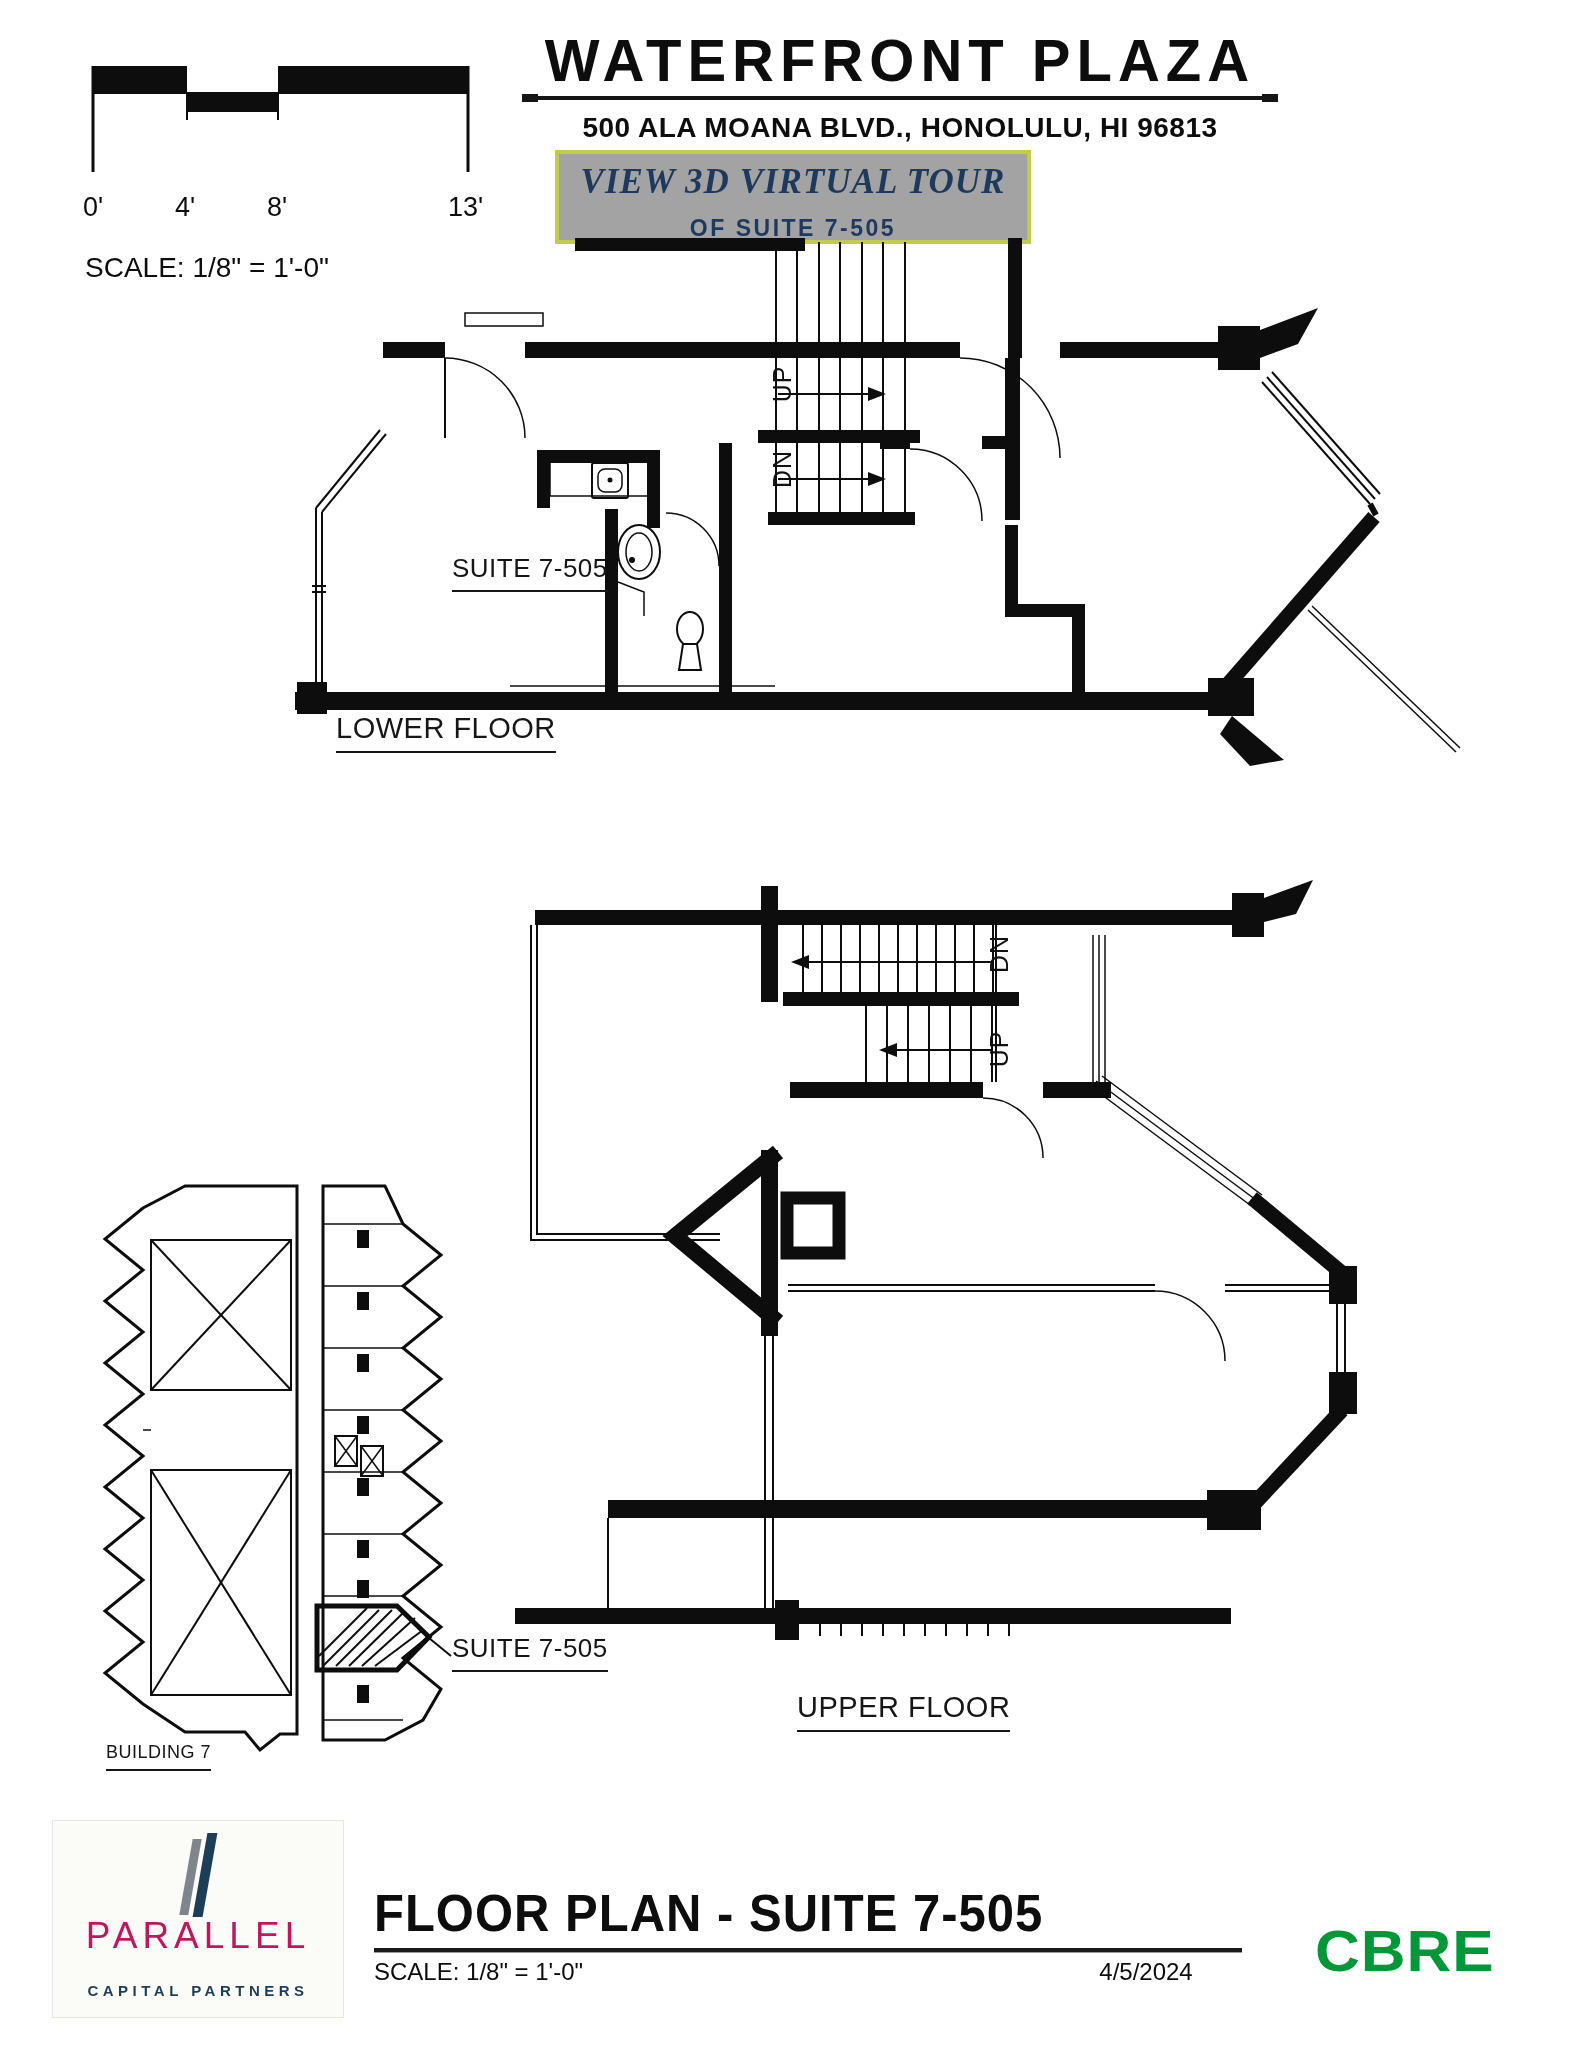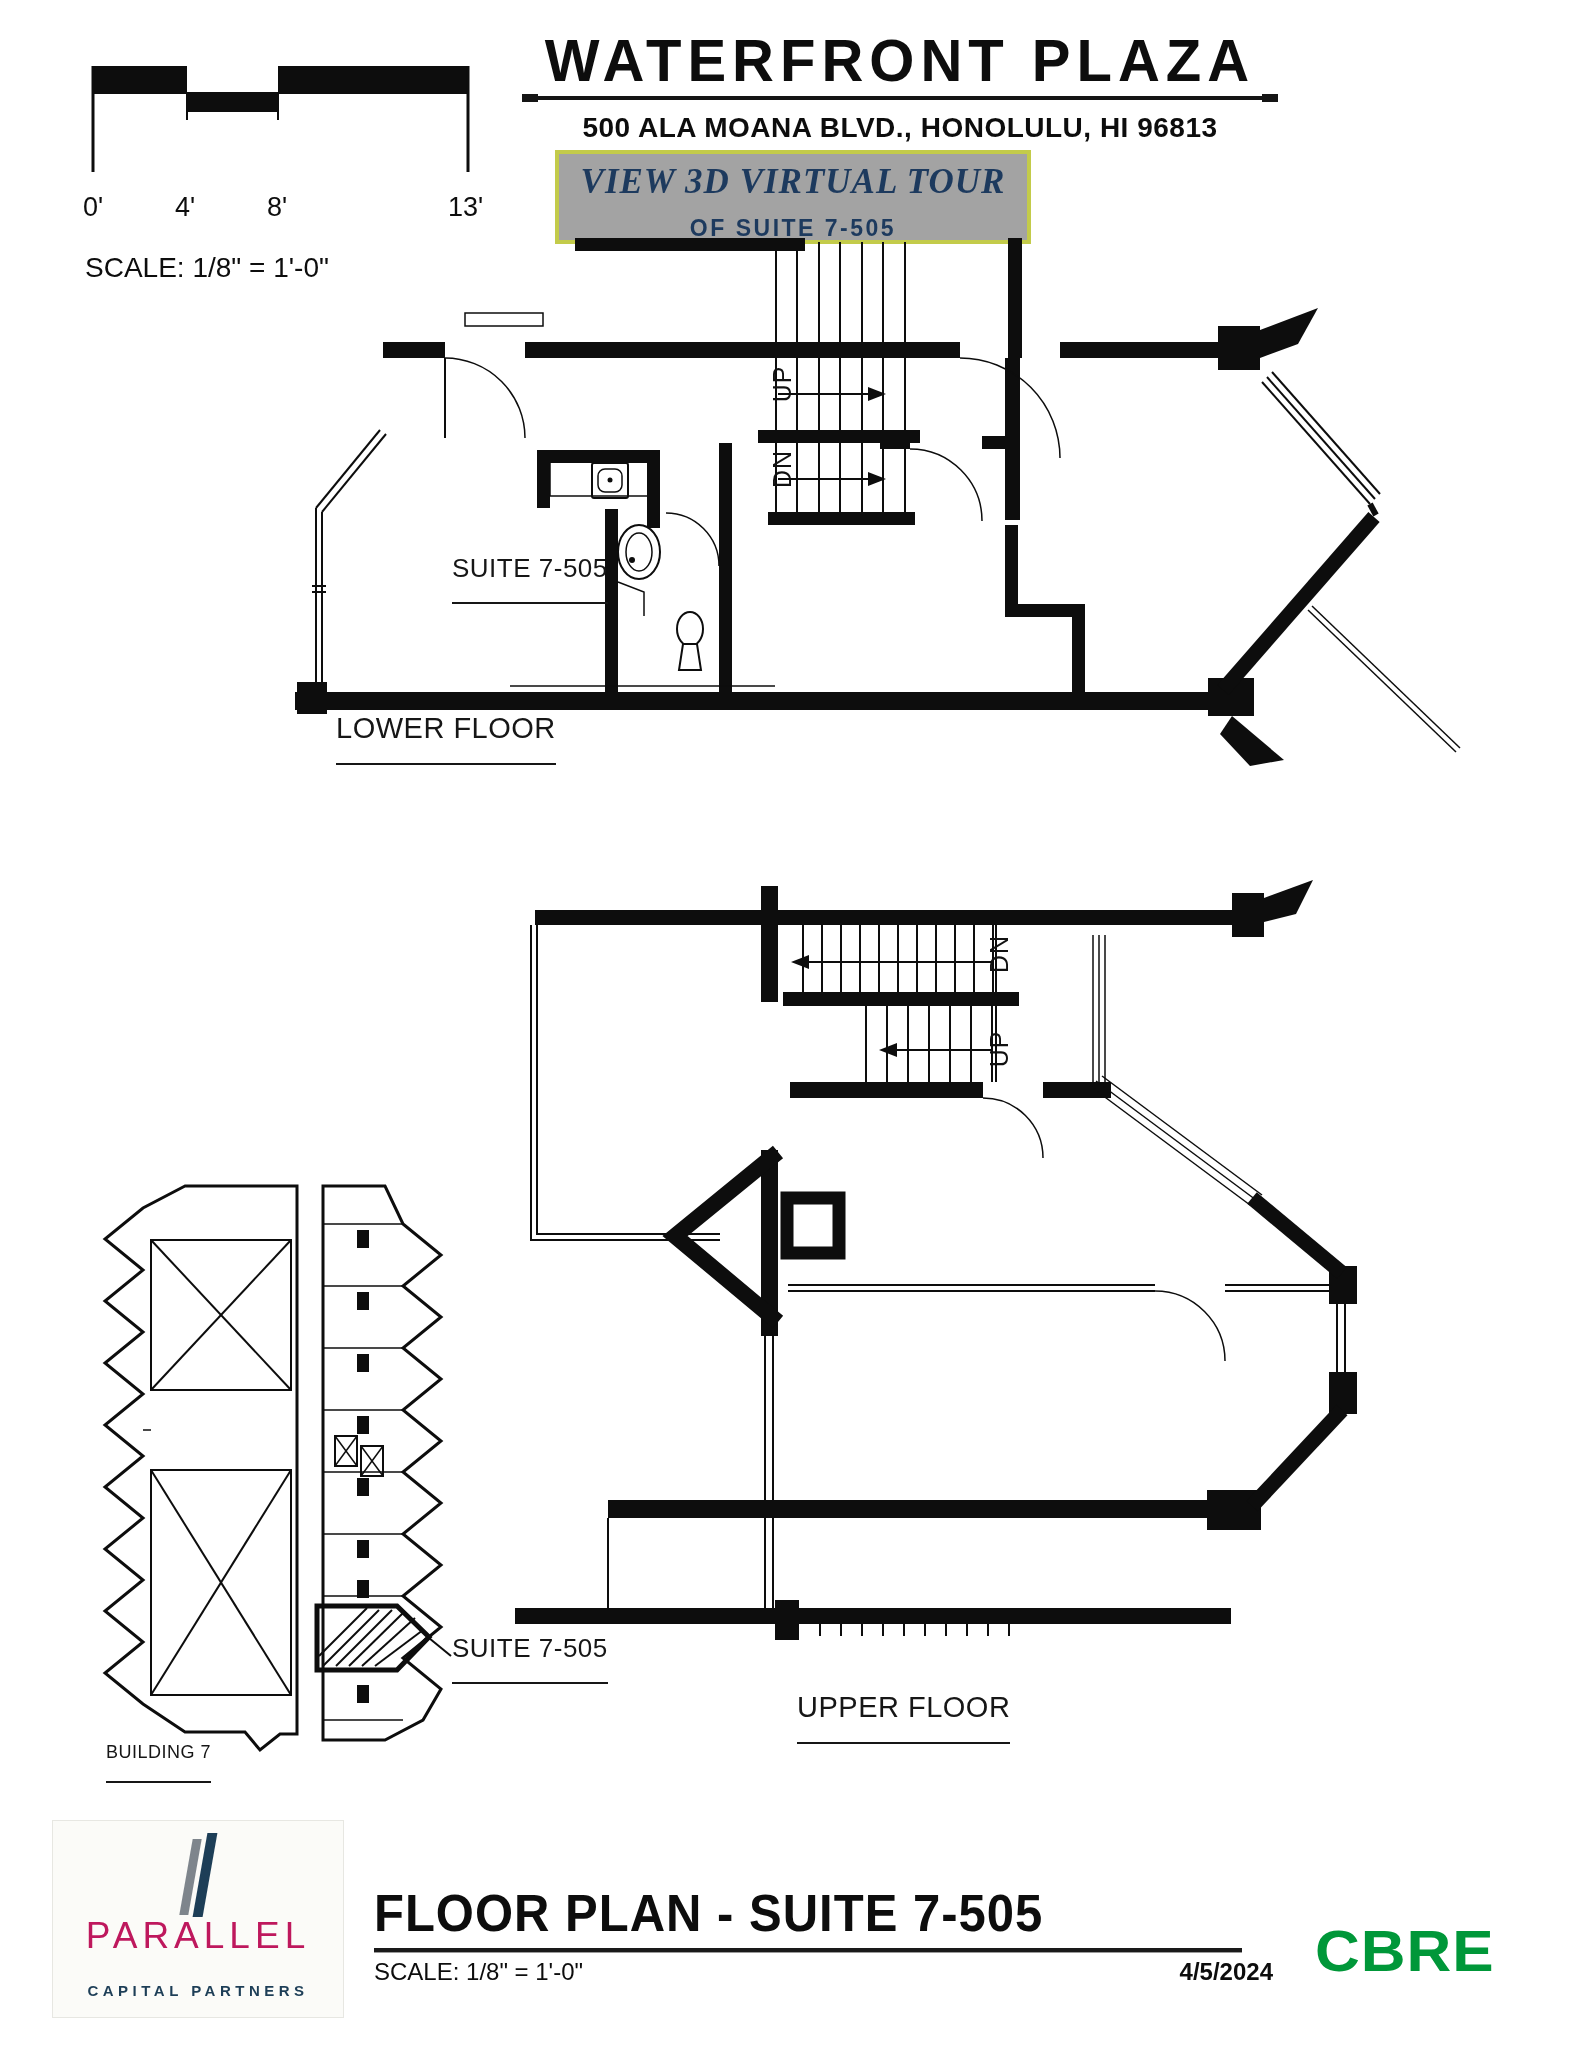--- a/index.html
+++ b/index.html
@@ -23,40 +23,40 @@
               font-size:35px;letter-spacing:1px;color:#1d3a5e;white-space:nowrap;}
   .tour-line2{margin-top:13px;font-size:23px;font-weight:bold;letter-spacing:2.5px;color:#1d3a5e;white-space:nowrap;text-align:center;}
 
   
   .scalebar{position:absolute;left:85px;top:60px;width:420px;height:250px;}
   .sb-tick{position:absolute;top:132px;font-size:27px;font-weight:500;color:#0d0d0d;}
   .sb-text{position:absolute;left:0px;top:192px;font-size:28px;font-weight:500;color:#0d0d0d;white-space:nowrap;}
 
   
   .plan-label{position:absolute;font-size:26px;font-weight:500;color:#161616;white-space:nowrap;
-              border-bottom:2px solid #161616;padding-bottom:18px;letter-spacing:.5px;}
+              border-bottom:2px solid #161616;padding-bottom:6px;letter-spacing:.5px;}
   .plan-label.big{font-size:29px;}
   .rot{position:absolute;width:36px;height:36px;display:flex;align-items:center;justify-content:center;
        transform:rotate(-90deg);font-size:25px;font-weight:500;letter-spacing:1px;color:#111;}
 
   
   .logo-box{position:absolute;left:52px;top:1820px;width:290px;height:196px;background:#fbfbf8;
             border:1px solid #e7e7e2;text-align:center;}
   .logo-bars{position:relative;height:96px;}
   .bar{position:absolute;top:18px;transform:skewX(-10deg);}
   .bar.gray{left:133px;width:9px;height:76px;background:#7e858c;}
   .bar.navy{left:147px;width:10px;height:84px;top:12px;background:#1d3e57;}
   .logo-name{font-size:37px;font-weight:400;letter-spacing:5px;color:#be185d;line-height:1;}
   .logo-tag{margin-top:28px;font-size:15px;font-weight:bold;letter-spacing:4.5px;color:#1d3e57;}
 
   .ft-title{position:absolute;left:374px;top:1885px;font-size:49px;font-weight:bold;letter-spacing:1px;
             transform:scaleY(1.05);color:#0d0d0d;white-space:nowrap;}
   .ft-rule{position:absolute;left:374px;top:1948px;width:868px;height:4px;background:#1a1a1a;border-bottom:1px solid #9a9a9a;}
   .ft-scale{position:absolute;left:374px;top:1958px;font-size:24px;font-weight:500;color:#0d0d0d;}
-  .ft-date{position:absolute;left:1173px;top:1958px;width:100px;text-align:right;font-size:24px;font-weight:700;color:#0d0d0d;}
+  .ft-date{position:absolute;left:1096px;top:1958px;width:100px;text-align:center;font-size:24px;font-weight:400;color:#0d0d0d;}
   .cbre{position:absolute;left:1315px;top:1916px;font-size:62px;font-weight:800;letter-spacing:1px;
         color:#009739;transform:scaleY(0.92);}
 </style>
 </head>
 <body>
 
 <div class="page">
 
   <div class="scalebar">
     <svg width="400" height="120">

